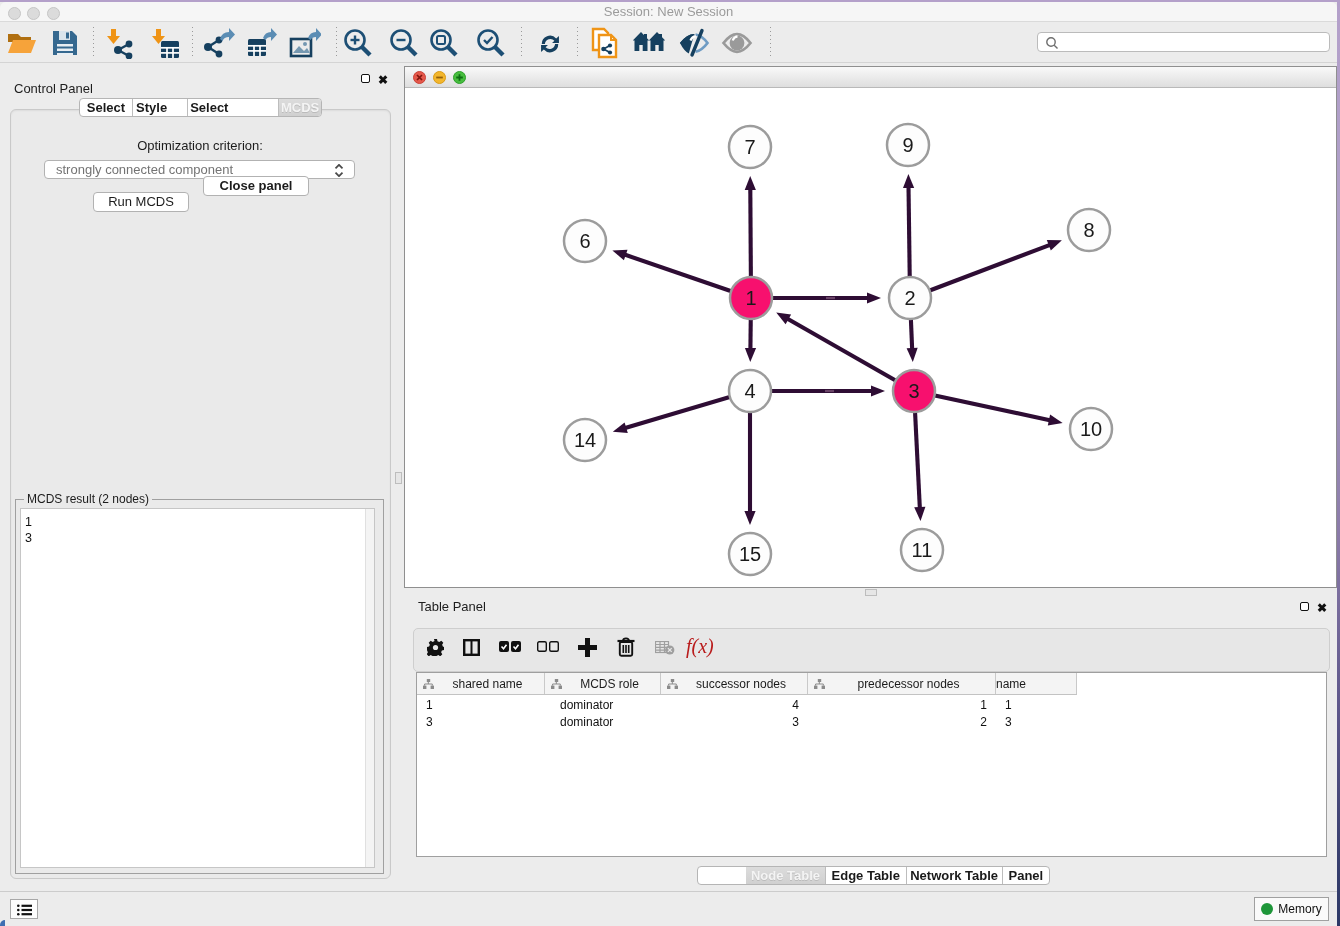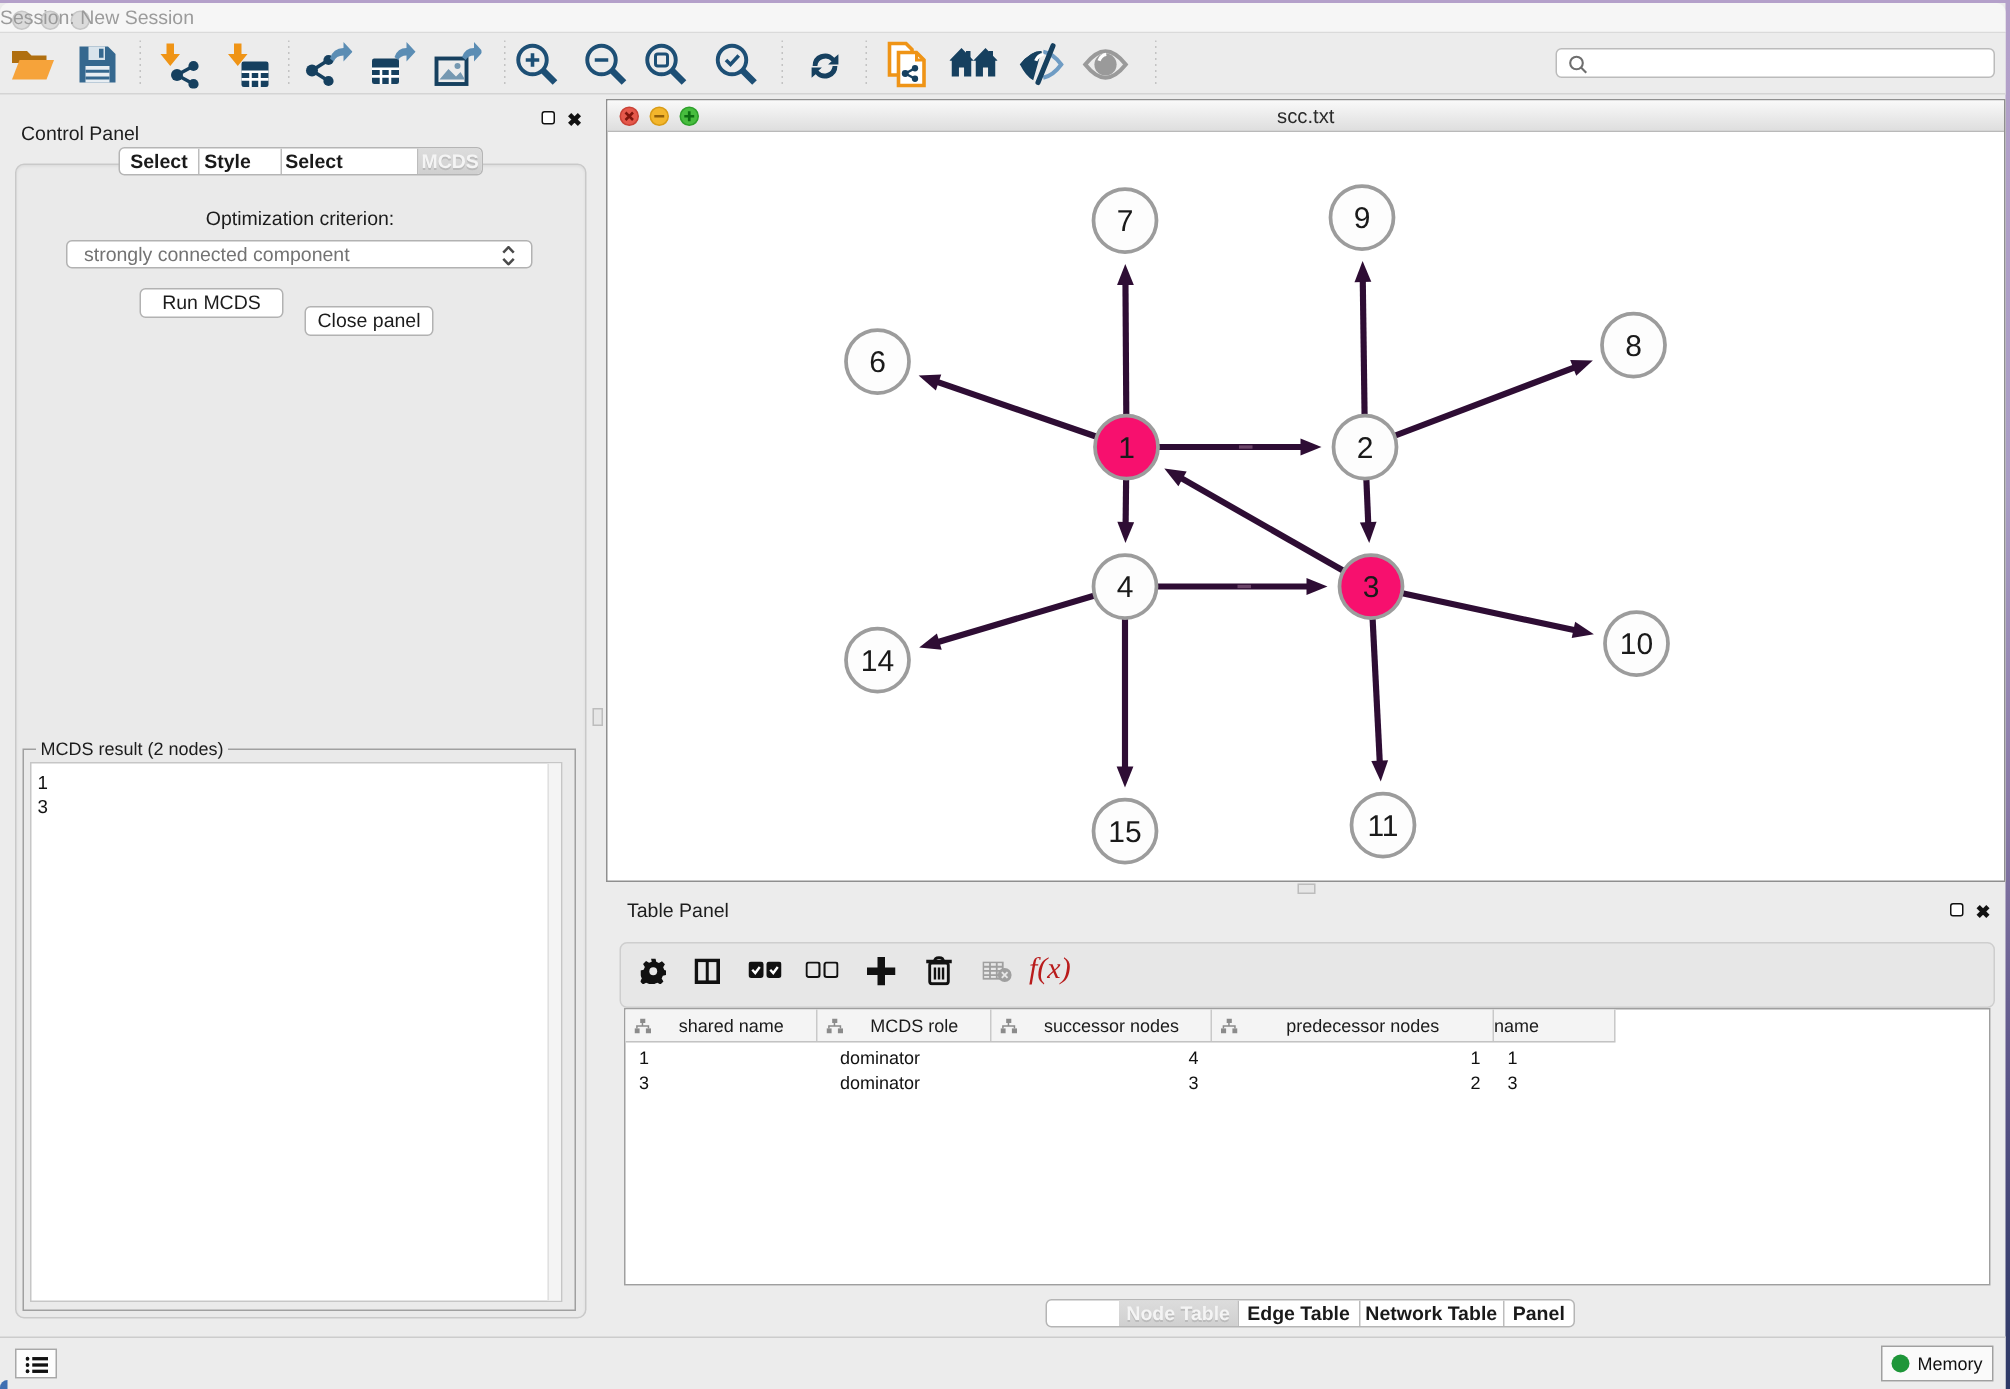--- a/index.html
+++ b/index.html
@@ -9,21 +9,21 @@
 
 #wp-top { left:0; top:0; width:1340px; height:2px; background:#b4a0ca; }
 #wp-right { right:0; top:0; width:3px; height:926px;
   background:linear-gradient(#b4a0ca 0%, #aa9ec6 35%, #8a7aa8 58%, #5a5488 78%, #3a4070 92%, #2c3866 100%); }
 #wp-bl { left:0; top:920px; width:5px; height:6px; background:#3f6fb2; border-radius:5px 0 0 0; z-index:5; }
 
 #win { left:0; top:1px; width:1337px; height:925px; background:#ececec; border-radius:5px 5px 0 0; }
 
 #titlebar { left:0; top:2px; width:1337px; height:20px; background:#f6f6f6; border-radius:6px 6px 0 0; border-bottom:1px solid #dadada;}
 .tl { position:absolute; top:6.5px; width:13px; height:13px; border-radius:50%; background:#dbdbdb; border:1px solid #c6c6c6; }
-#titletext { left:0; top:2px; width:1337px; height:20px; line-height:20px; font-size:13px; color:#9b9b9b; }
+#titletext { left:0; top:2px; width:1337px; height:20px; text-align:center; line-height:20px; font-size:13px; color:#9b9b9b; }
 
 #toolbar { left:0; top:22px; width:1337px; height:41px; background:#ececec; border-bottom:1px solid #d4d4d4; }
 #toolbar-icons { position:absolute; left:0; top:22px; width:1337px; height:41px; }
 .tsep { position:absolute; top:5px; height:31px; width:1px;
   background-image:linear-gradient(#9a9a9a 25%, rgba(0,0,0,0) 25%); background-size:1px 4px; }
 .ticon { position:absolute; top:5px; width:32px; height:32px; }
 
 #search { left:1037px; top:32px; width:293px; height:20px; background:#fff; border:1px solid #bbb; border-radius:4px; }
 
 #cp-title { left:14px; top:81px; font-size:13px; color:#1d1d1d; }
@@ -239,21 +239,21 @@
   <div style="width:59px;margin-left:17px;">Select</div>
   <div class="sel" style="width:59px;">MCDS</div>
 </div>
 <div class="abs" id="opt-label">Optimization criterion:</div>
 <div class="abs" id="opt-select">strongly connected component
   <svg style="position:absolute; right:10px; top:3px;" width="10" height="13" viewBox="0 0 10 13">
       <path d="M1.5 4.4 L5 0.8 L8.5 4.4 M1.5 8.6 L5 12.2 L8.5 8.6" stroke="#4a4a4a" stroke-width="1.7" fill="none"></path>
     </svg>
 </div>
 <div class="btn" style="left:93px; top:192px; width:96px;">Run MCDS</div>
-<div class="btn" style="left:203px; top:204px; width:86px;">Close panel</div>
+<div class="btn" style="left:203px; top:176px; width:106px;font-weight:bold;">Close panel</div>
 <div class="abs" id="fieldset"></div>
 <div class="abs" id="fieldset-label">MCDS result (2 nodes)</div>
 <div class="abs" id="ta">1<br>3</div>
 <div class="abs" id="ta-sb"></div>
 
 <div class="grip" style="left:395px; top:472px; width:7px; height:12px;"></div>
 <div class="grip" style="left:865px; top:589px; width:12px; height:7px;"></div>
 
 <div class="abs" id="frame">
   <div class="abs" id="frame-tb"></div>
@@ -265,21 +265,20 @@
   <div class="ftl" style="left:28px; background:#f3b62c; border:1px solid #d99c16;">
       <svg width="11" height="11" viewBox="0 0 11 11">
         <path d="M2.2 5.5 h6.6" stroke="#92600a" stroke-width="1.8"></path>
       </svg>
     </div>
   <div class="ftl" style="left:48px; background:#47bd3e; border:1px solid #2da02a;">
       <svg width="11" height="11" viewBox="0 0 11 11">
         <path d="M5.5 2.2 v6.6 M2.2 5.5 h6.6" stroke="#0d6e12" stroke-width="1.8"></path>
       </svg>
     </div>
-  <div class="abs" id="frame-title">scc.txt</div>
   <svg class="abs" style="left:0; top:22px;" width="931" height="498" viewBox="0 0 931 498">
     <g stroke="#2e0d34" stroke-width="4.1">
       <line x1="346" y1="209" x2="345.3" y2="99.0"></line>
       <line x1="346" y1="209" x2="218.8" y2="165.3"></line>
       <line x1="346" y1="209" x2="464.0" y2="209.0"></line>
       <line x1="346" y1="209" x2="345.4" y2="261.0"></line>
       <line x1="505" y1="209" x2="503.5" y2="97.0"></line>
       <line x1="505" y1="209" x2="645.7" y2="155.6"></line>
       <line x1="505" y1="209" x2="507.2" y2="261.0"></line>
       <line x1="509" y1="302" x2="381.6" y2="229.3"></line>

